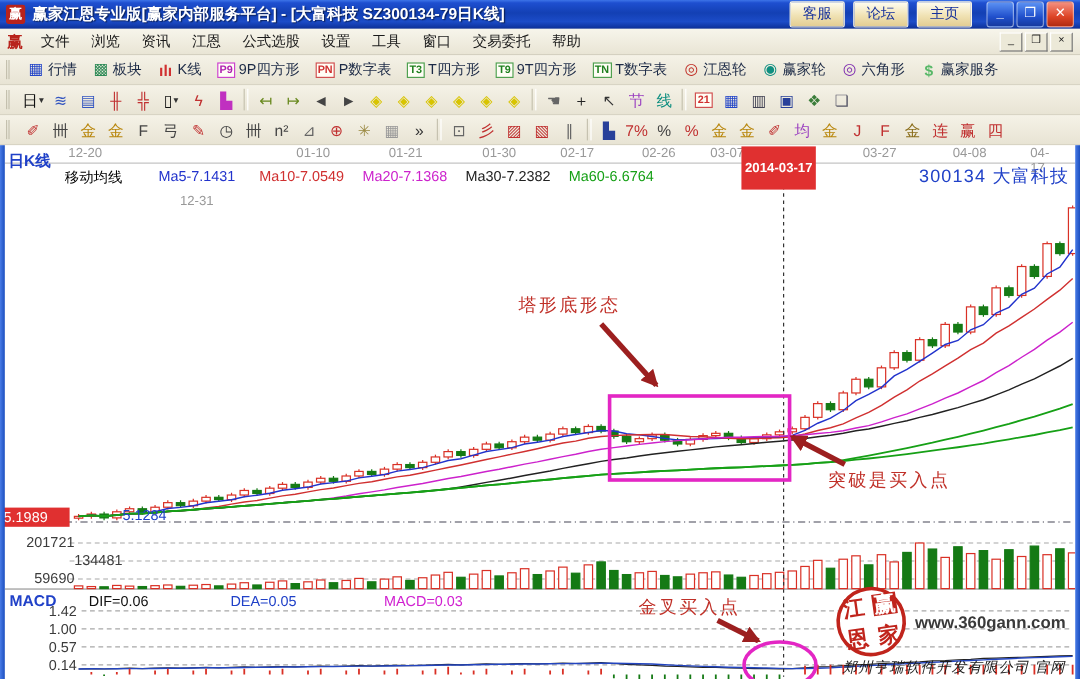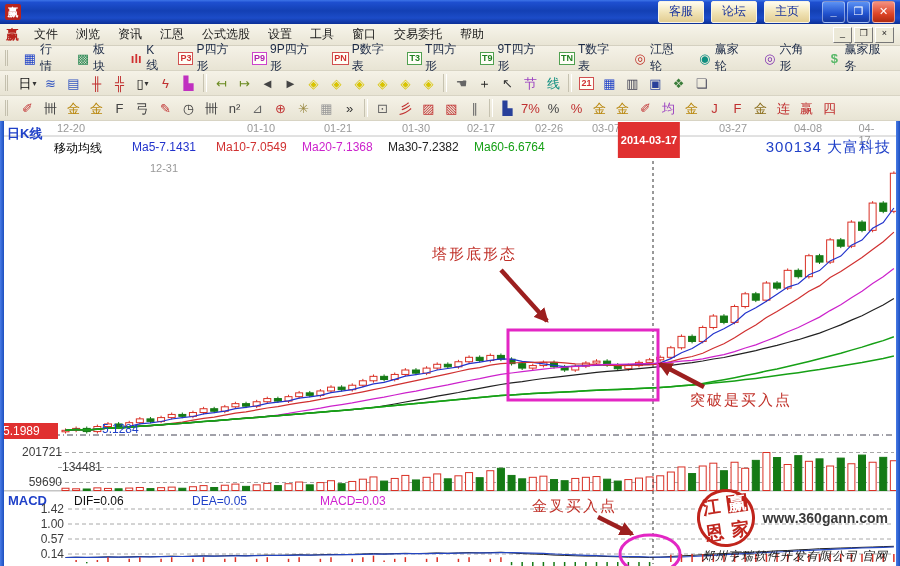--- a/index.html
+++ b/index.html
@@ -79,20 +79,21 @@
     font-family:"Liberation Serif","DejaVu Serif",serif}
   .logo-url{font-size:14px;color:#3a3a3a;font-weight:bold}
   .logo-company{font-size:12px;color:#1c1c1c;letter-spacing:1px;margin-top:1px;
     font-family:"Liberation Serif","DejaVu Serif",serif;font-style:italic}
 </style>
 </head>
 <body>
 
 <div class="titlebar">
   <span class="title-icon">赢</span>
+  <span class="title-text">赢家江恩专业版[赢家内部服务平台] - [大富科技  SZ300134-79日K线]</span>
   <div class="tb-links">
     <span class="tb-link">客服</span>
       <span class="tb-link">论坛</span>
       <span class="tb-link">主页</span>
   </div>
   <div class="win-btns">
     <span class="win-btn">_</span>
     <span class="win-btn">❐</span>
     <span class="win-btn close">✕</span>
   </div>
@@ -133,25 +134,20 @@
 
       <span>板块</span>
     </span>
 
     <span class="tb1-item">
       <span class="ticon" style="color: rgb(208, 48, 48);">ılı</span>
 
       <span>K线</span>
     </span>
 
-    <span class="tb1-item">
-
-      <span class="tbox" style="border-color: rgb(208, 80, 80); color: rgb(208, 48, 48);">P3</span>
-      <span>P四方形</span>
-    </span>
 
     <span class="tb1-item">
 
       <span class="tbox" style="border-color: rgb(204, 68, 204); color: rgb(176, 32, 176);">P9</span>
       <span>9P四方形</span>
     </span>
 
     <span class="tb1-item">
 
       <span class="tbox" style="border-color: rgb(208, 80, 80); color: rgb(208, 48, 48);">PN</span>

